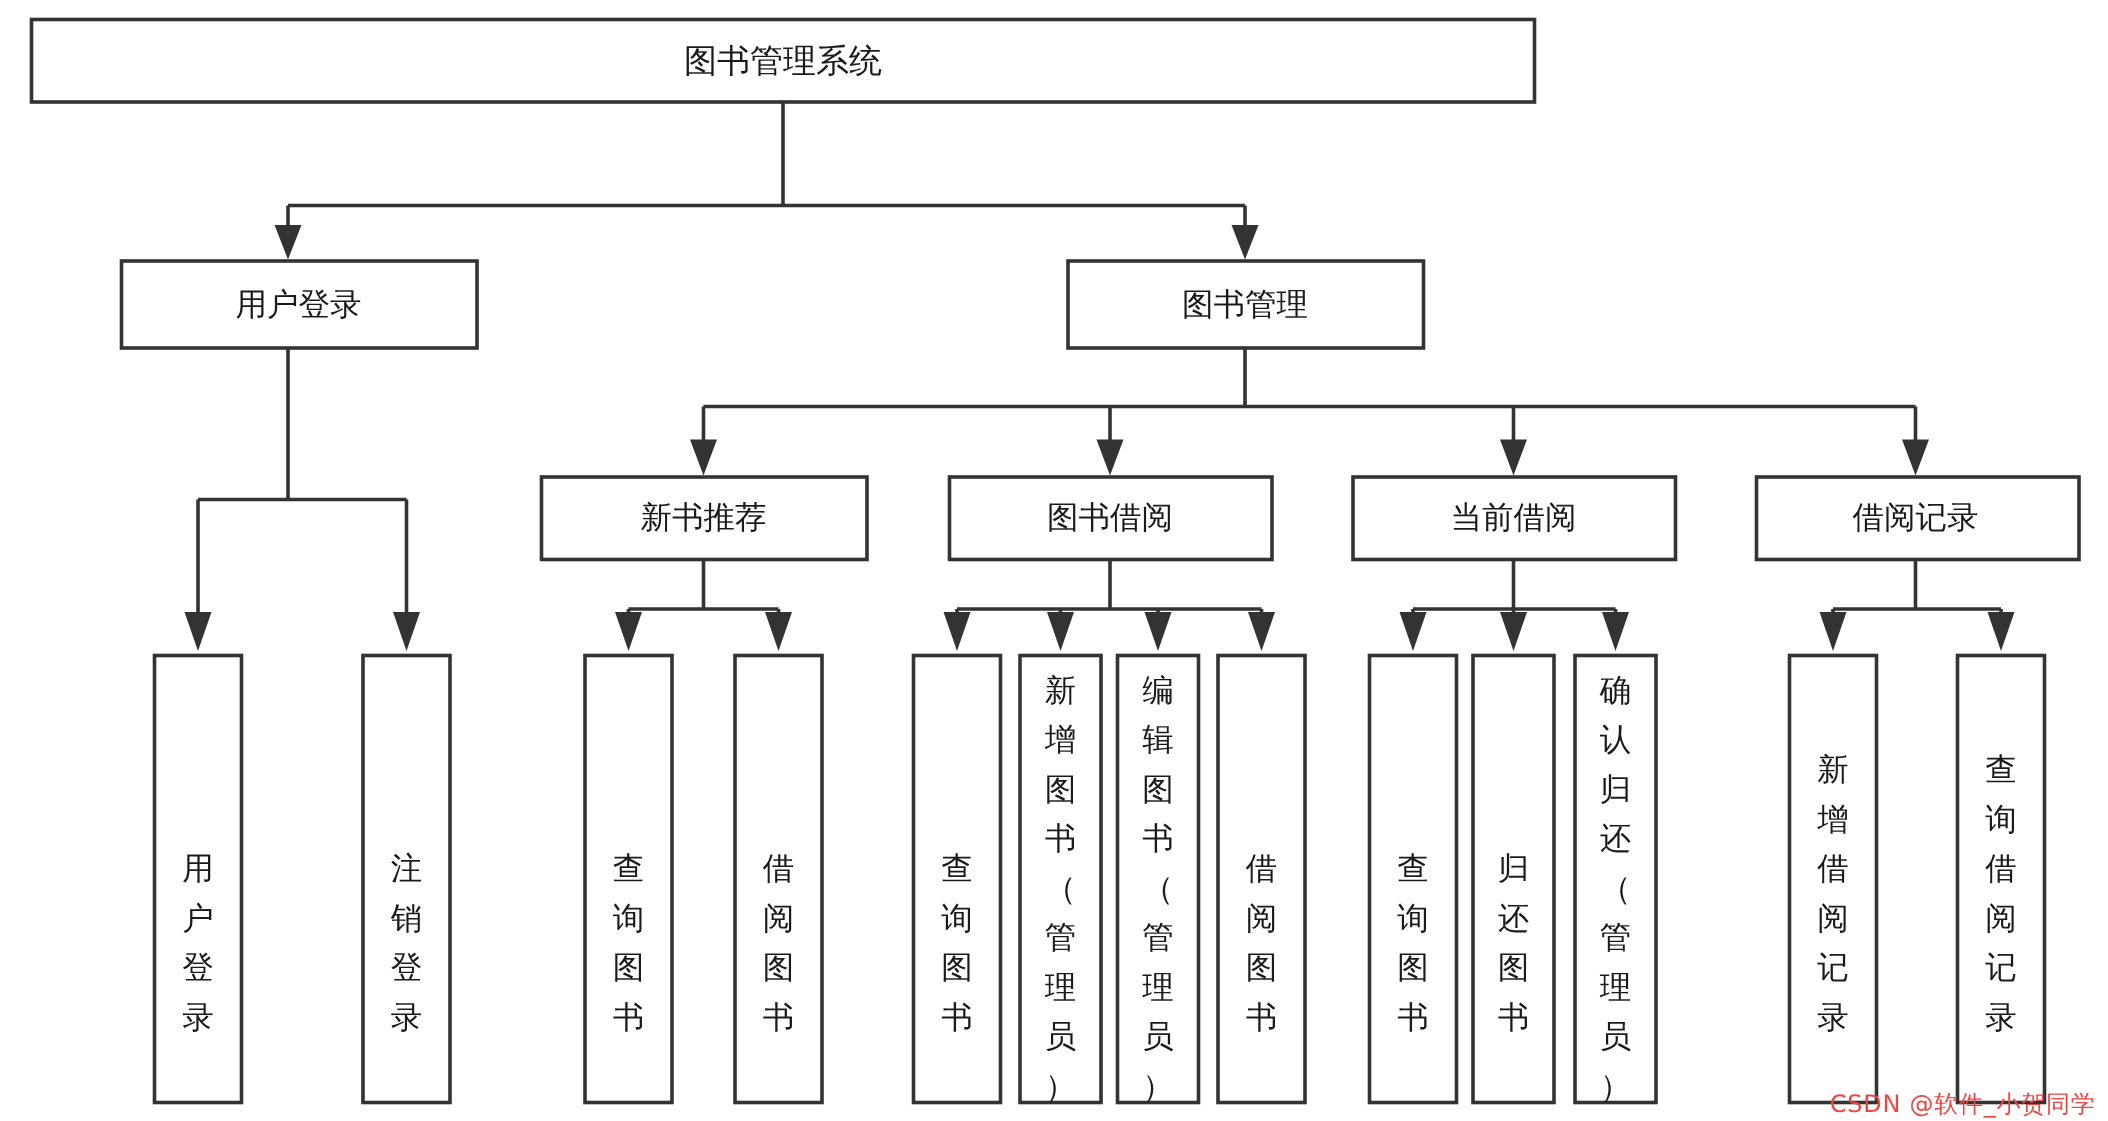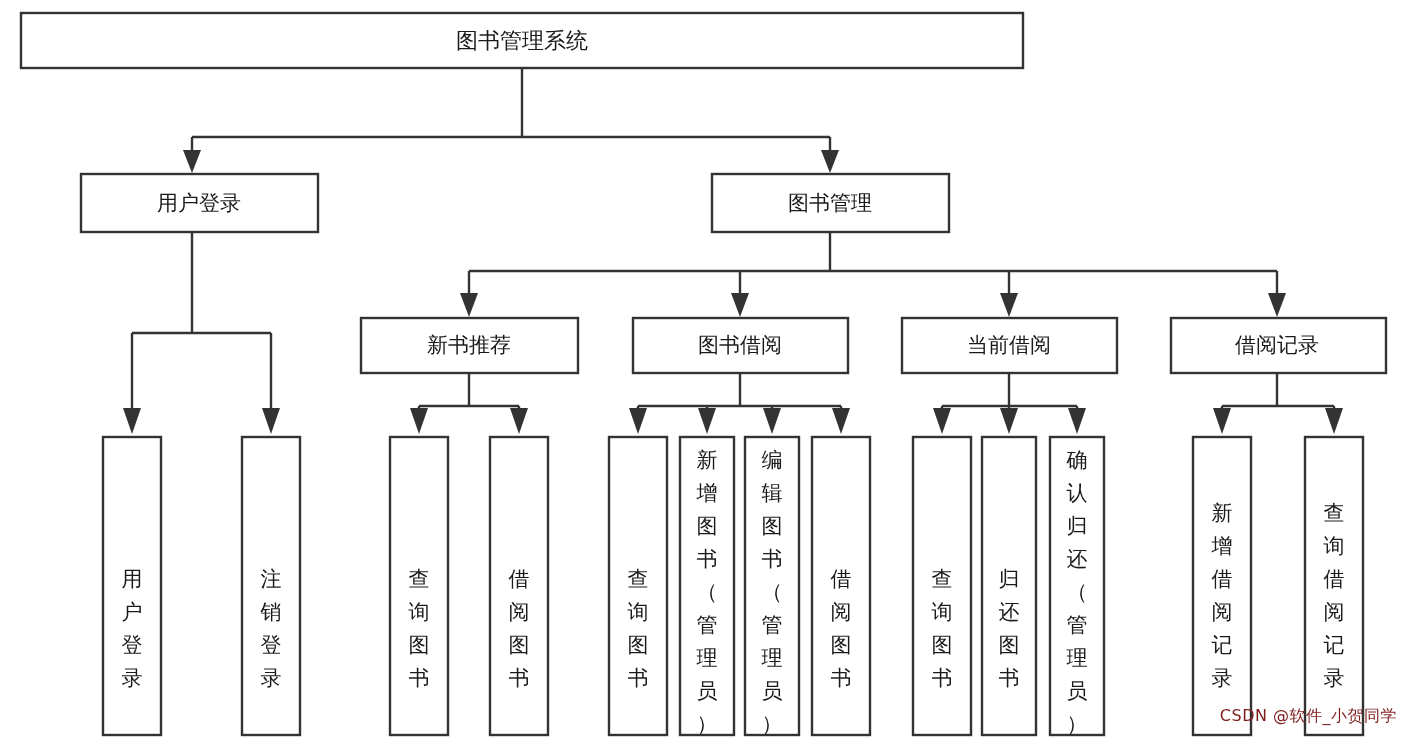--- a/index.html
+++ b/index.html
@@ -51,24 +51,24 @@
   }
   .vertical-label {
     fill: #1a1a1a;
     font-family: "DejaVu Sans", "Liberation Sans", sans-serif;
     font-size: 21px;
     text-anchor: middle;
   }
   .watermark {
     position: absolute;
     right: 8px;
-    bottom: 20px;
+    bottom: 0;
     font-family: "DejaVu Sans", "Liberation Sans", sans-serif;
     font-size: 16px;
-    color: #7f1d1d;
+    color: #ef4444;
     letter-spacing: 0.5px;
     white-space: nowrap;
     pointer-events: none;
   }
 </style>
 </head>
 <body>
 
 <div id="diagram-root">
 

